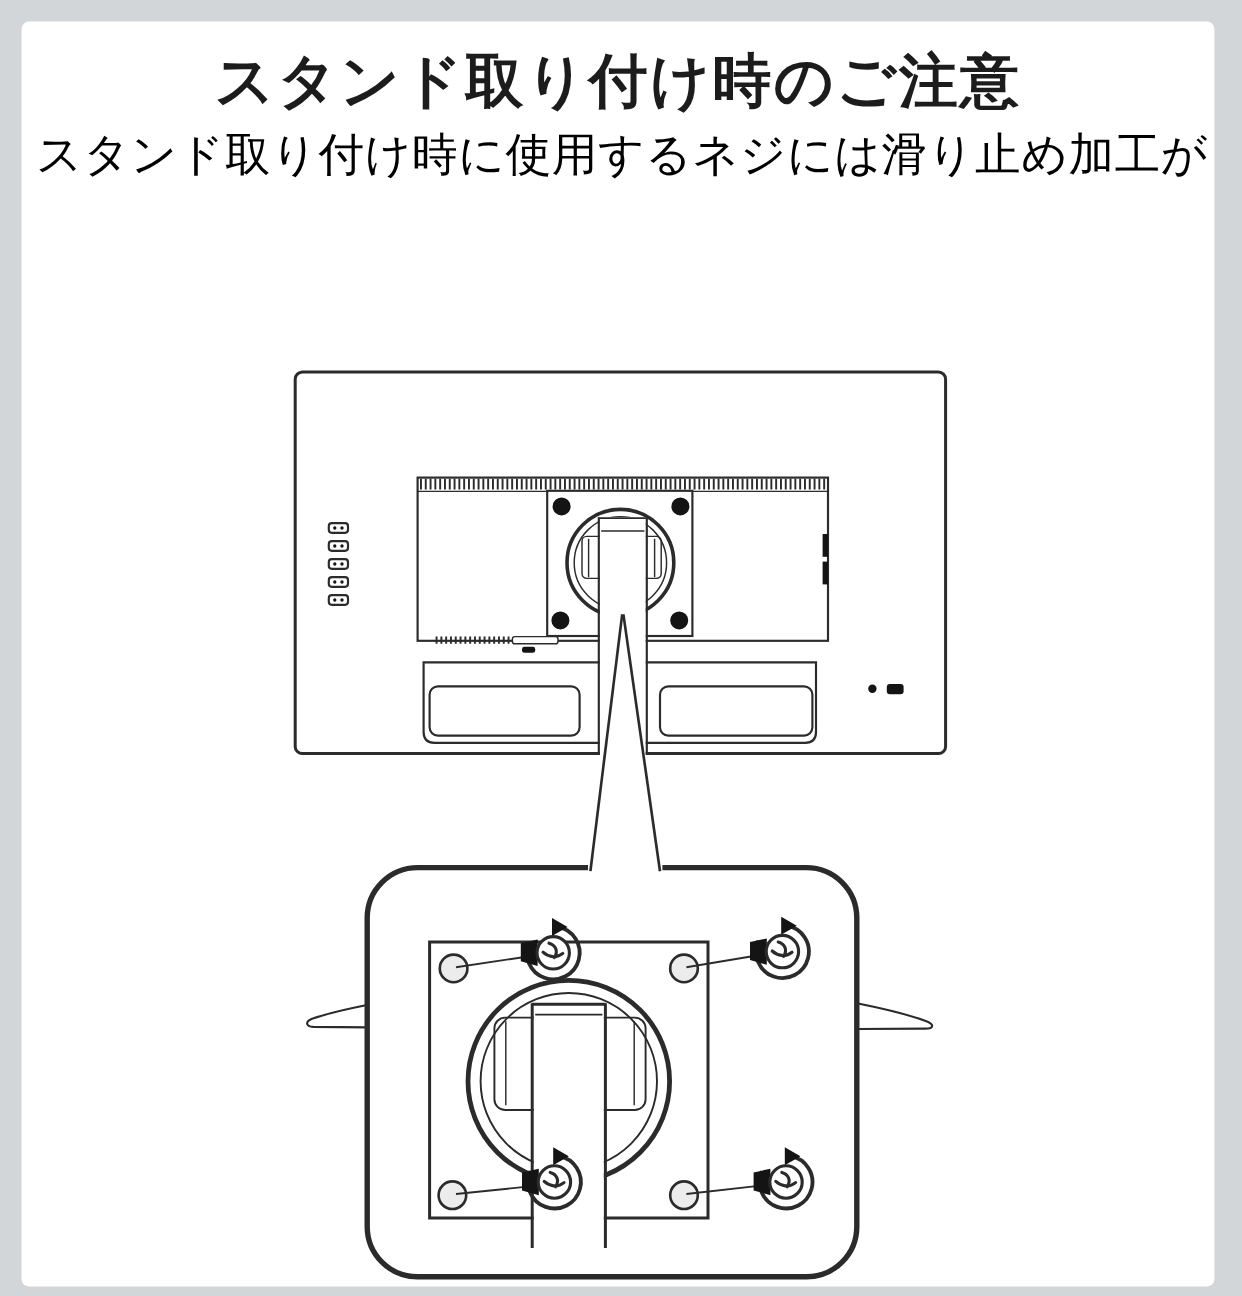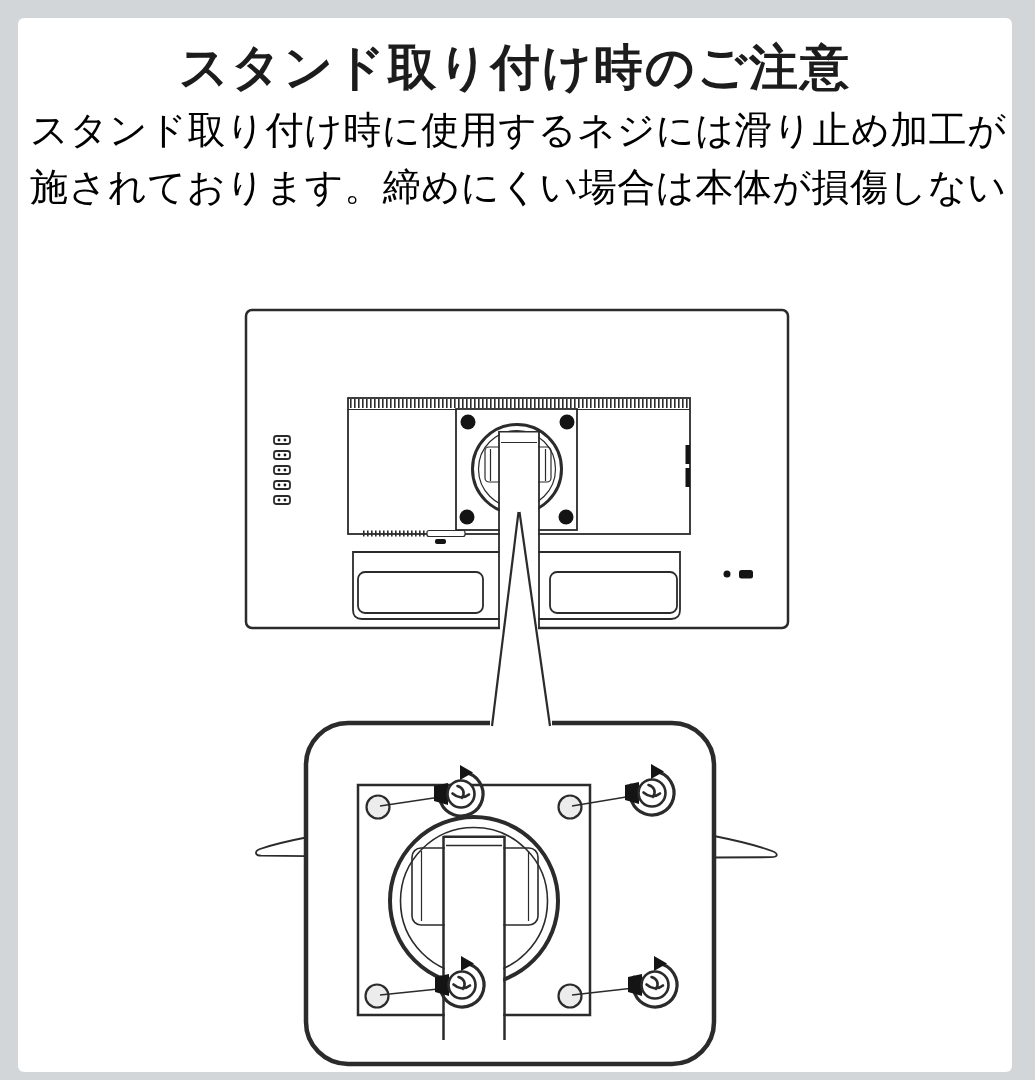--- a/index.html
+++ b/index.html
@@ -34,21 +34,20 @@
   .hole    {fill:#ececec;stroke:var(--line,#2b2b2b);stroke-width:2.2;}
   .boxline {fill:#ffffff;stroke:var(--line,#2b2b2b);stroke-width:4.5;}
 </style>
 </head>
 <body>
 
 <div class="content">
   <h1 class="title">スタンド取り付け時のご注意</h1>
   <div class="body-text">
     <div>スタンド取り付け時に使用するネジには滑り止め加工が</div>
-    <div>施されております。締めにくい場合は本体が損傷しない</div>
   </div>
 </div>
 
 <svg class="diagram" width="1035" height="1080" viewBox="0 0 1035 1080">
 
   <defs>
 
     <g id="screwIcon">
       <path class="ln" style="stroke-width:3.2" d="M 4,-21.6 A 22,22 0 1 1 -20,-9"></path>
       <path class="dark" d="M -1,-29 L 12,-21.5 L -1,-14 Z"></path>

